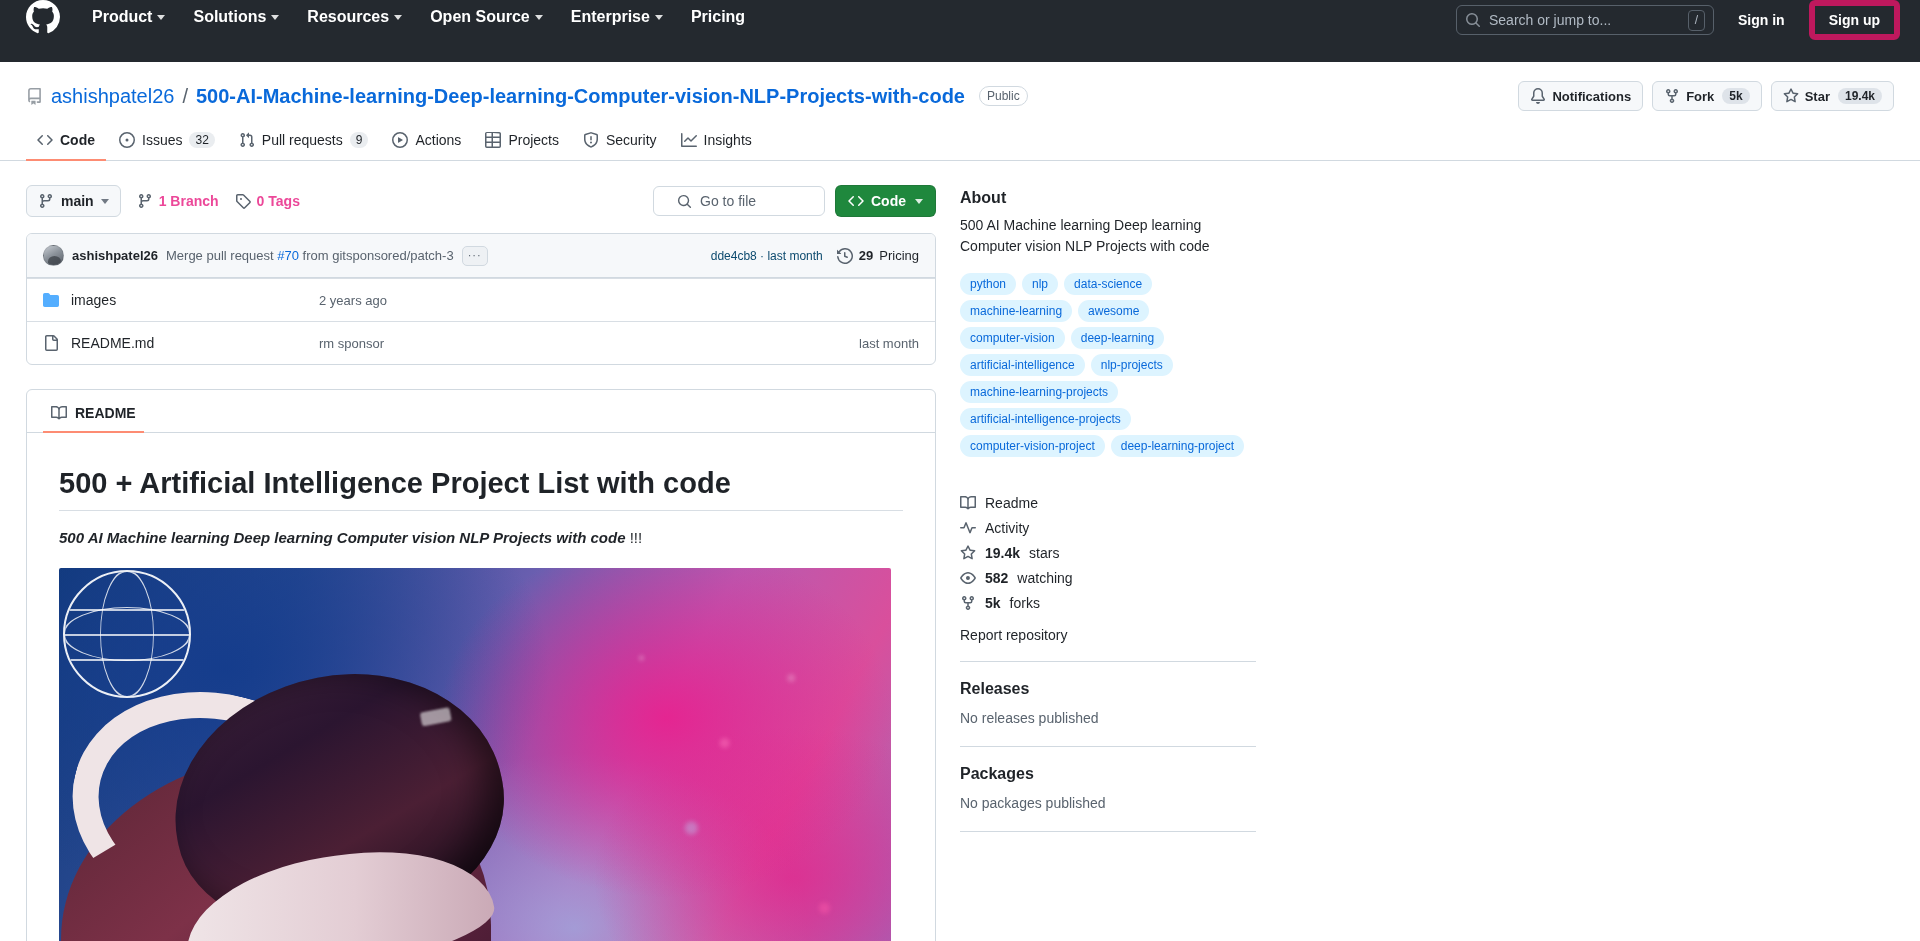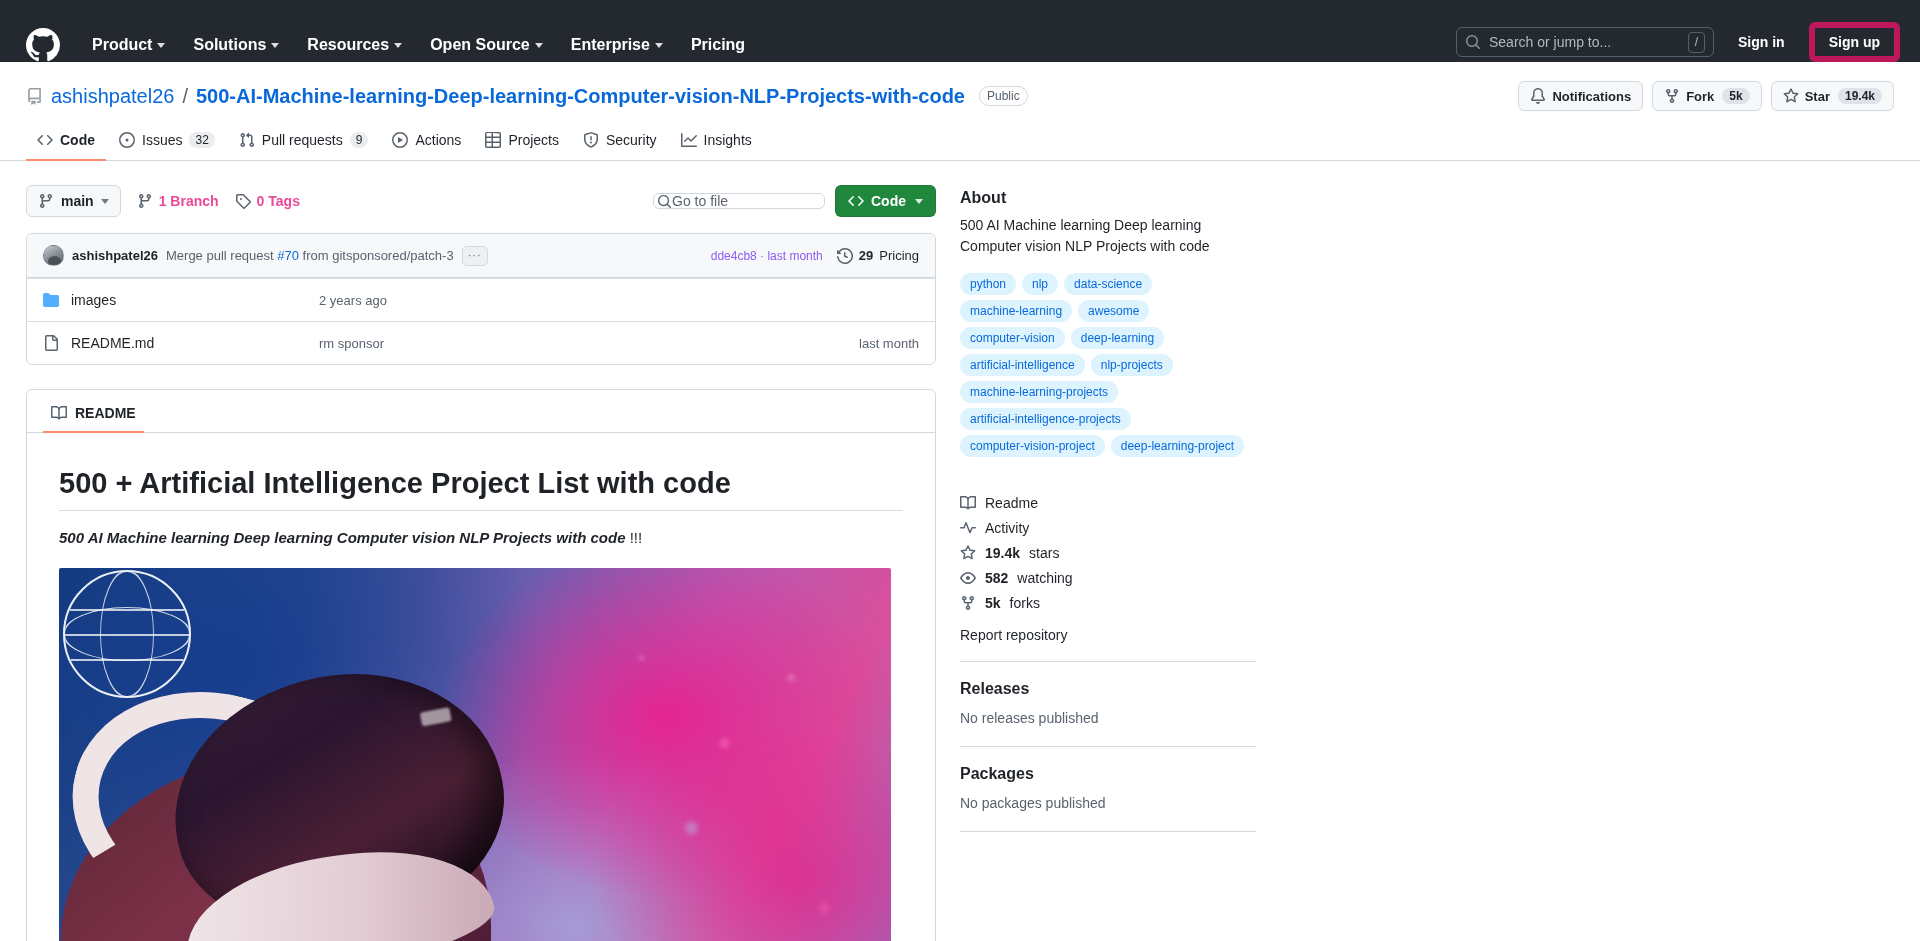--- a/index.html
+++ b/index.html
@@ -13,21 +13,21 @@
     font-size: 14px;
     color: #1f2328;
     -webkit-font-smoothing: antialiased;
   }
 
   
   .gh-header {
     height: 62px;
     background: #24292f;
     display: flex;
-    align-items: flex-end;
+    align-items: flex-start;
     padding: 0 20px 0 26px;
     position: relative;
   }
   .gh-logo { width: 34px; height: 34px; flex: 0 0 auto; margin-right: 18px; }
   .gh-logo svg { display: block; width: 34px; height: 34px; fill: #ffffff; }
 
   .gh-nav { display: flex; align-items: center; gap: 0; }
   .gh-nav-item {
     display: flex;
     align-items: center;
@@ -241,27 +241,28 @@
     color: #ec4899;
     cursor: pointer;
     white-space: nowrap;
   }
   .meta-link b { font-weight: 600; }
   .meta-link .bi svg { fill: #59636e; display: block; width: 16px; height: 16px; }
 
   .toolbar-right { margin-left: auto; display: flex; align-items: center; gap: 10px; }
   .gotofile {
     width: 172px;
-    height: 16px;
+    height: 30px;
     border: 1px solid #d1d9e0;
     border-radius: 6px;
     background: #ffffff;
     display: flex;
     align-items: center;
-    padding: 0 3px;
+    gap: 8px;
+    padding: 0 23px;
     cursor: text;
   }
   .gotofile svg { fill: #59636e; display: block; width: 15px; height: 15px; flex: 0 0 auto; }
   .gotofile span { color: #59636e; font-size: 14px; }
   .code-btn {
     display: flex;
     align-items: center;
     gap: 7px;
     height: 32px;
     padding: 0 12px;
@@ -313,21 +314,21 @@
     border-radius: 5px;
     background: #eef1f4;
     color: #59636e;
     font-size: 11px;
     line-height: 10px;
     padding: 3px 5px 5px;
     cursor: pointer;
     letter-spacing: 1px;
   }
   .commit-right { margin-left: auto; display: flex; align-items: center; gap: 14px; }
-  .commit-hash { font-size: 12px; color: #8b5cf6; cursor: pointer; }
+  .commit-hash { font-size: 12px; color: #0c4a6e; cursor: pointer; }
   .commit-count {
     display: flex; align-items: center; gap: 6px;
     font-size: 13px; color: #1f2328; cursor: pointer;
   }
   .commit-count b { font-weight: 600; }
   .commit-count svg { fill: #59636e; display: block; width: 16px; height: 16px; }
 
   .file-row {
     display: flex;
     align-items: center;

